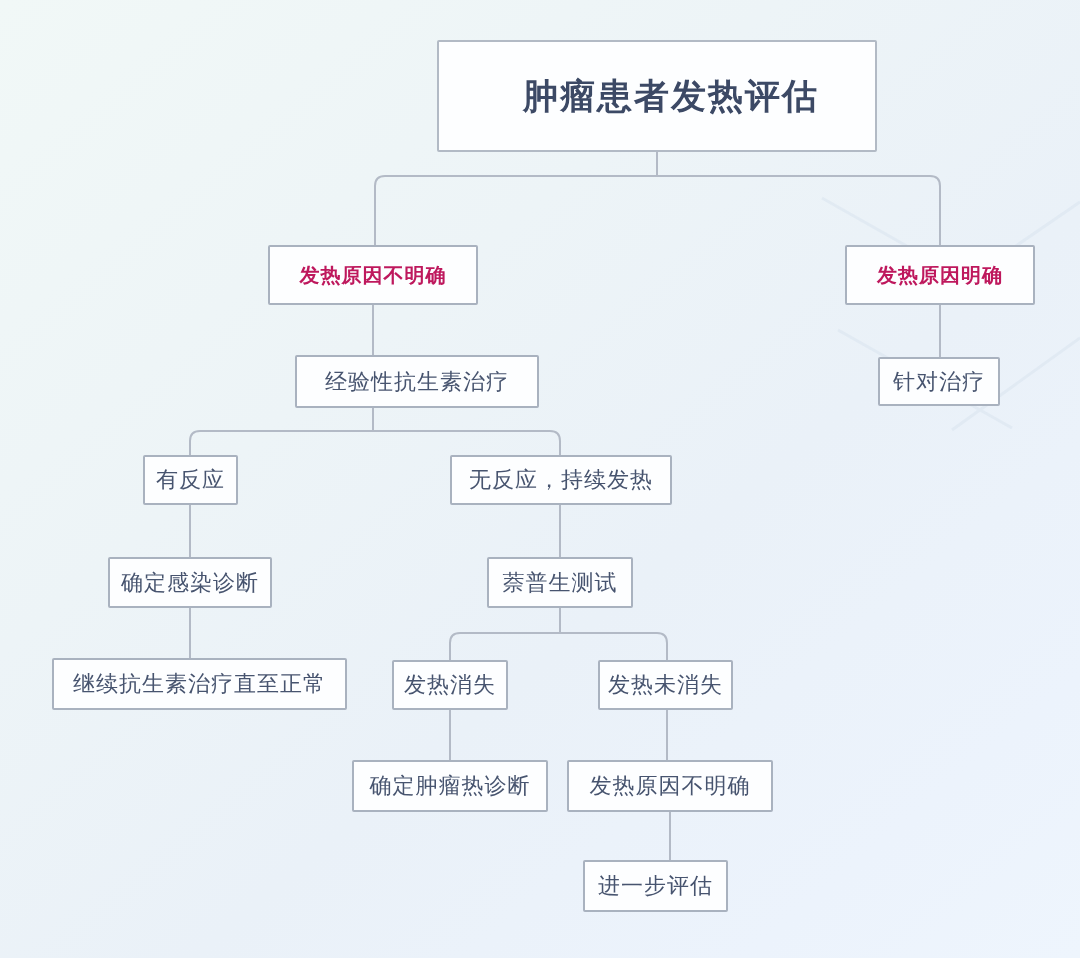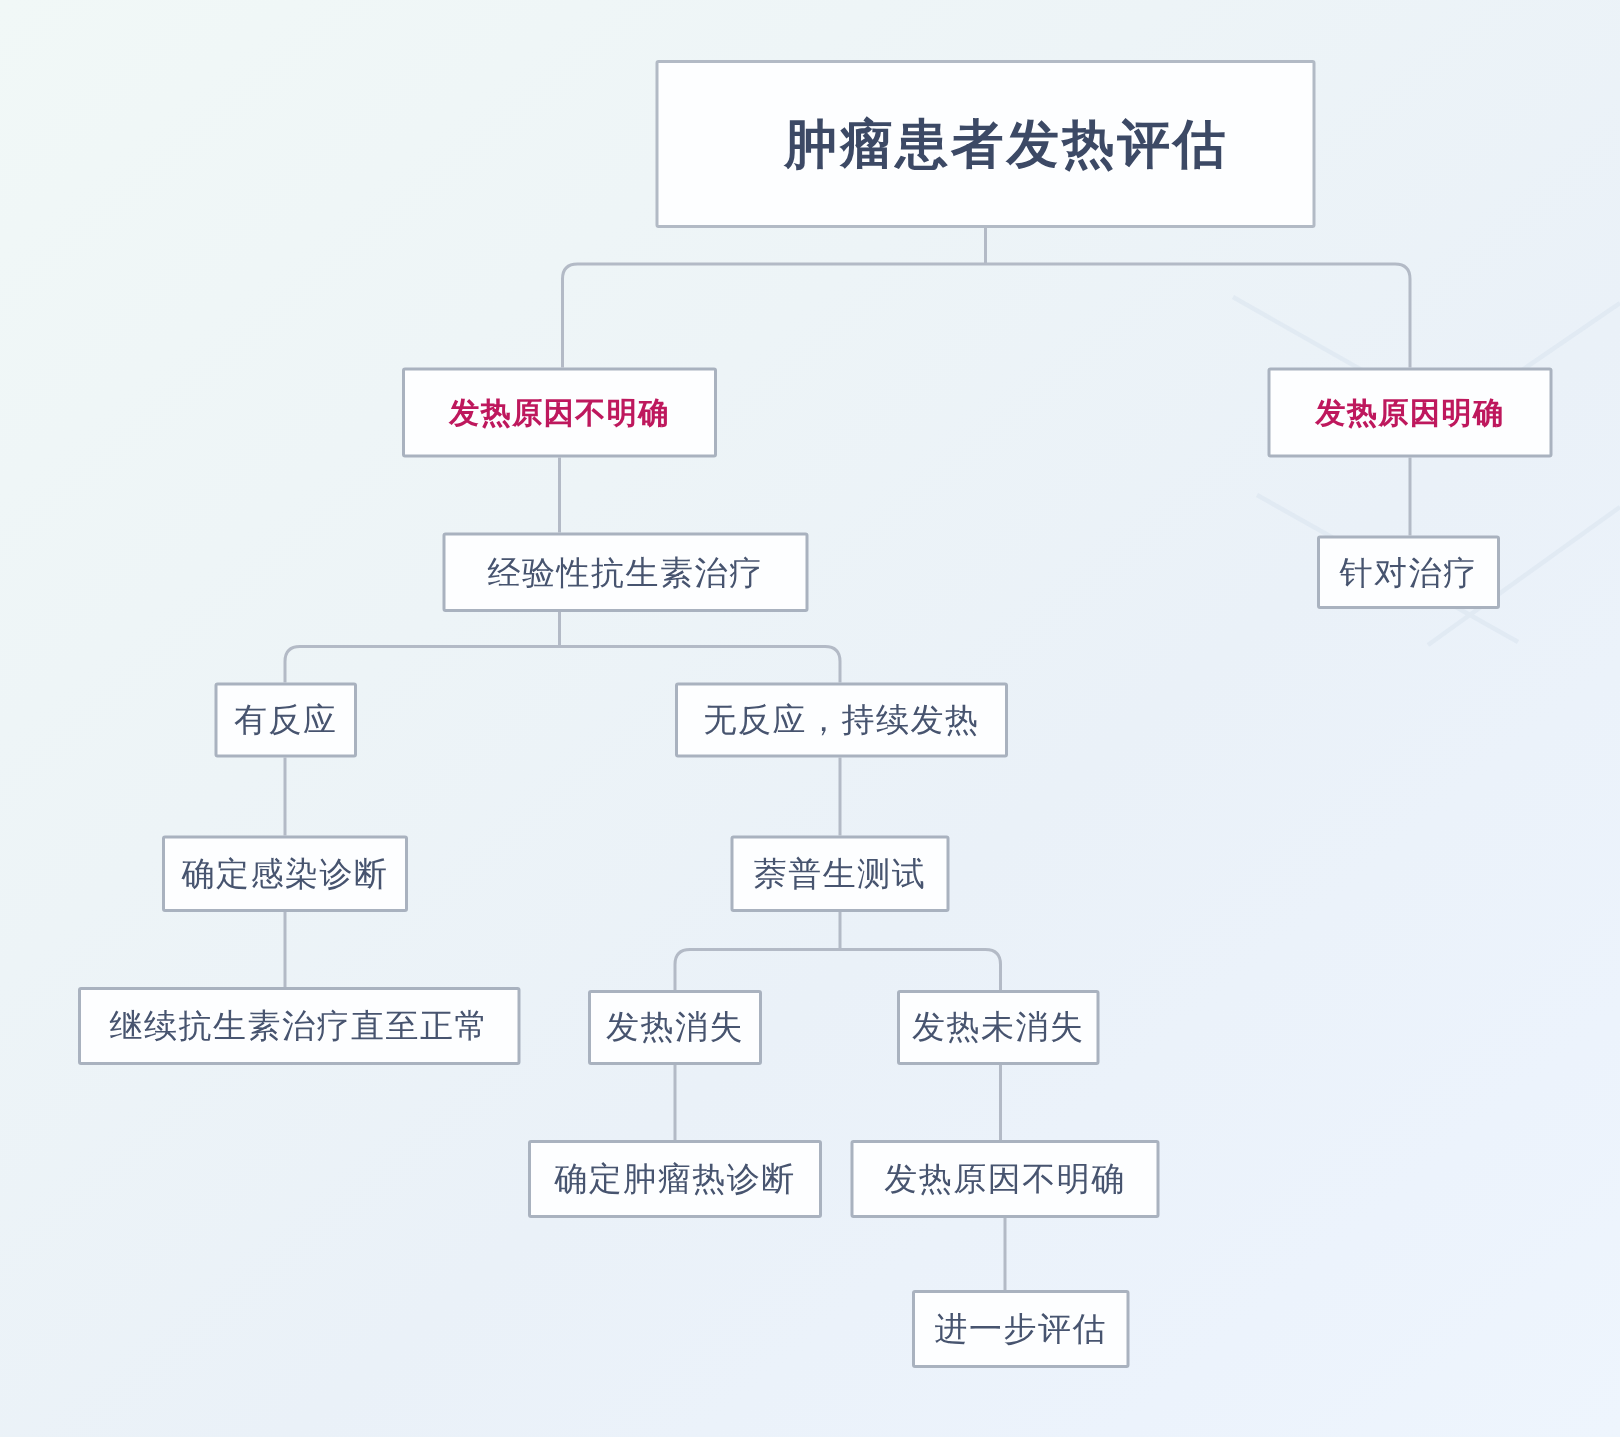--- a/index.html
+++ b/index.html
@@ -36,21 +36,21 @@
   #n-targeted{left:878px;top:357px;width:122px;height:49px;}
   #n-response{left:143px;top:455px;width:95px;height:50px;}
   #n-no-response{left:450px;top:455px;width:222px;height:50px;}
   #n-confirm-infection{left:108px;top:557px;width:164px;height:51px;}
   #n-naproxen{left:487px;top:557px;width:146px;height:51px;}
   #n-continue-abx{left:52px;top:658px;width:295px;height:52px;}
   #n-fever-gone{left:392px;top:660px;width:116px;height:50px;}
   #n-fever-persist{left:598px;top:660px;width:135px;height:50px;}
   #n-confirm-tumor{left:352px;top:760px;width:196px;height:52px;}
   #n-continue-search{left:567px;top:760px;width:206px;height:52px;}
-  #n-further-eval{left:608px;top:860px;width:145px;height:52px;}
+  #n-further-eval{left:583px;top:860px;width:145px;height:52px;}
 </style>
 </head>
 <body>
 
 <div class="canvas">
 
   <svg class="connectors" viewBox="0 0 1080 958" xmlns="http://www.w3.org/2000/svg">
 
     <path class="watermark" d="M822 198 L1002 300 M1080 202 L940 298"></path>
     <path class="watermark" d="M838 330 L1012 428 M1080 338 L952 430"></path>

